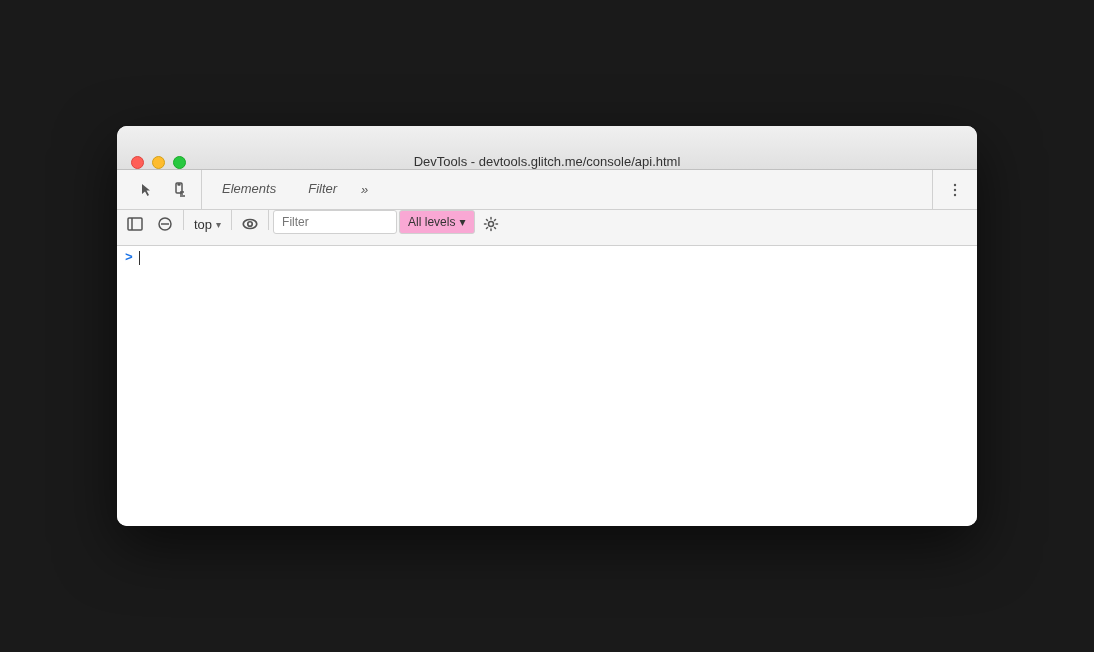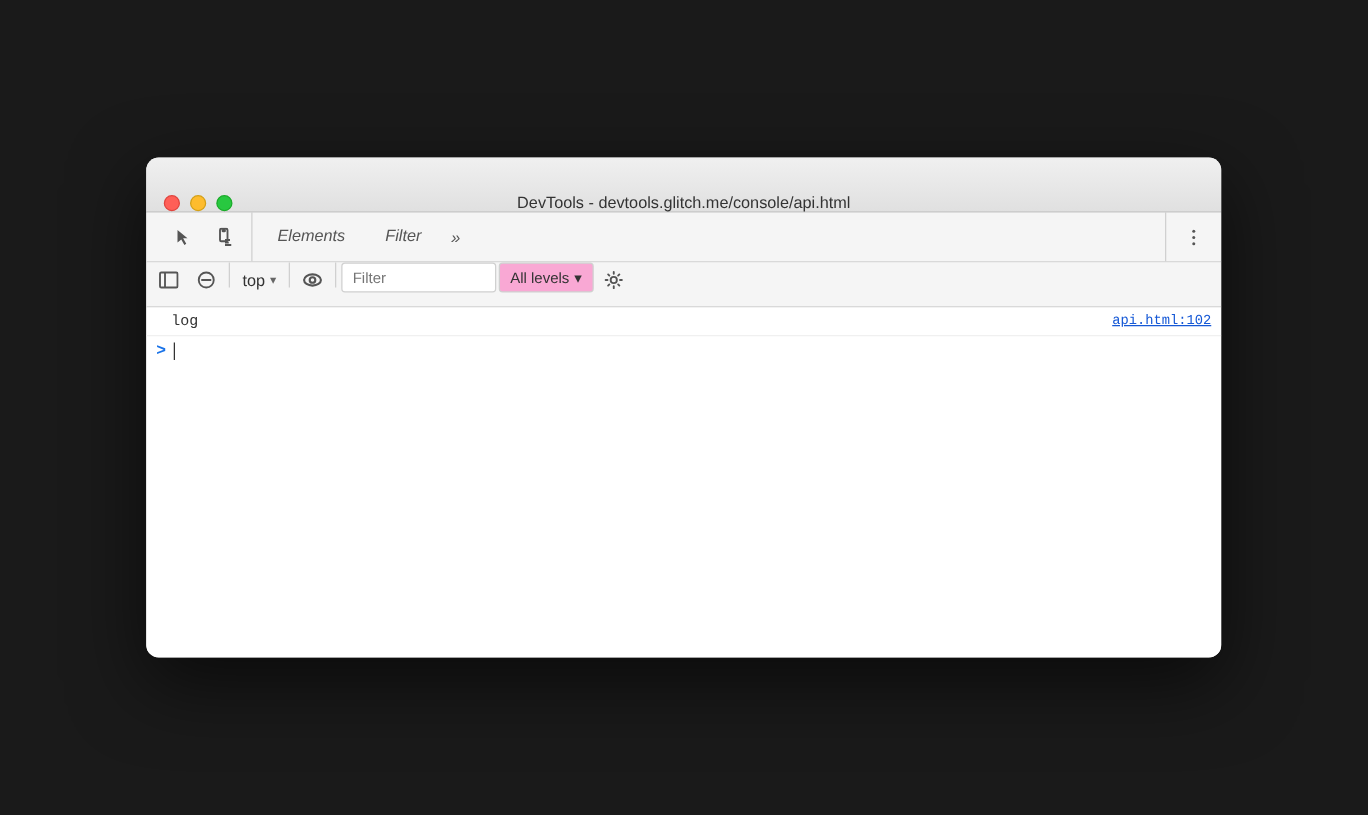--- a/index.html
+++ b/index.html
@@ -351,24 +351,20 @@
     <div class="gear-btn">
       <svg viewBox="0 0 16 16" width="16" height="16" fill="none" stroke="#555" stroke-width="1.5">
         <circle cx="8" cy="8" r="2.5"></circle>
         <path d="M8 1.5 L8 3 M8 13 L8 14.5 M1.5 8 L3 8 M13 8 L14.5 8 M3.5 3.5 L4.5 4.5 M11.5 11.5 L12.5 12.5 M12.5 3.5 L11.5 4.5 M4.5 11.5 L3.5 12.5" stroke-linecap="round"></path>
       </svg>
     </div>
   </div>
 
   <div class="console-content">
 
-    <div class="log-row">
-      <span class="log-text">log</span>
-      <span class="log-source">api.html:102</span>
-    </div>
 
     <div class="console-input-row">
       <span class="prompt-arrow">&gt;</span>
       <div class="cursor-line">
         <div class="cursor-bar"></div>
       </div>
     </div>
   </div>
 </div>
 

